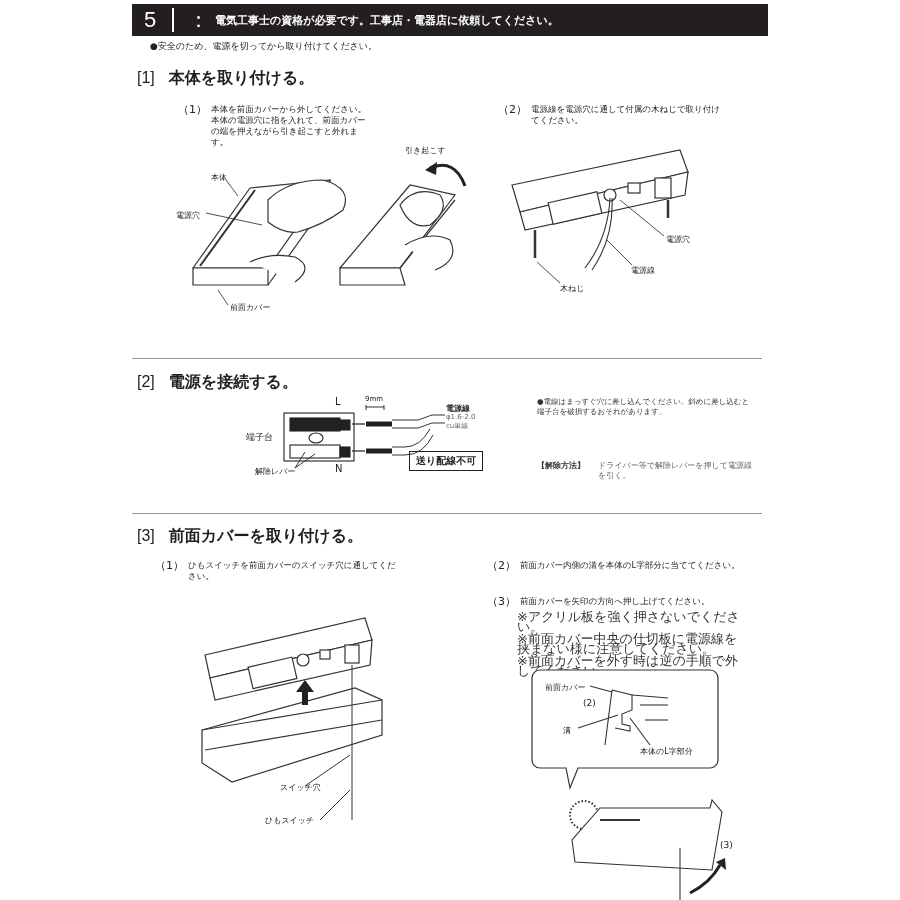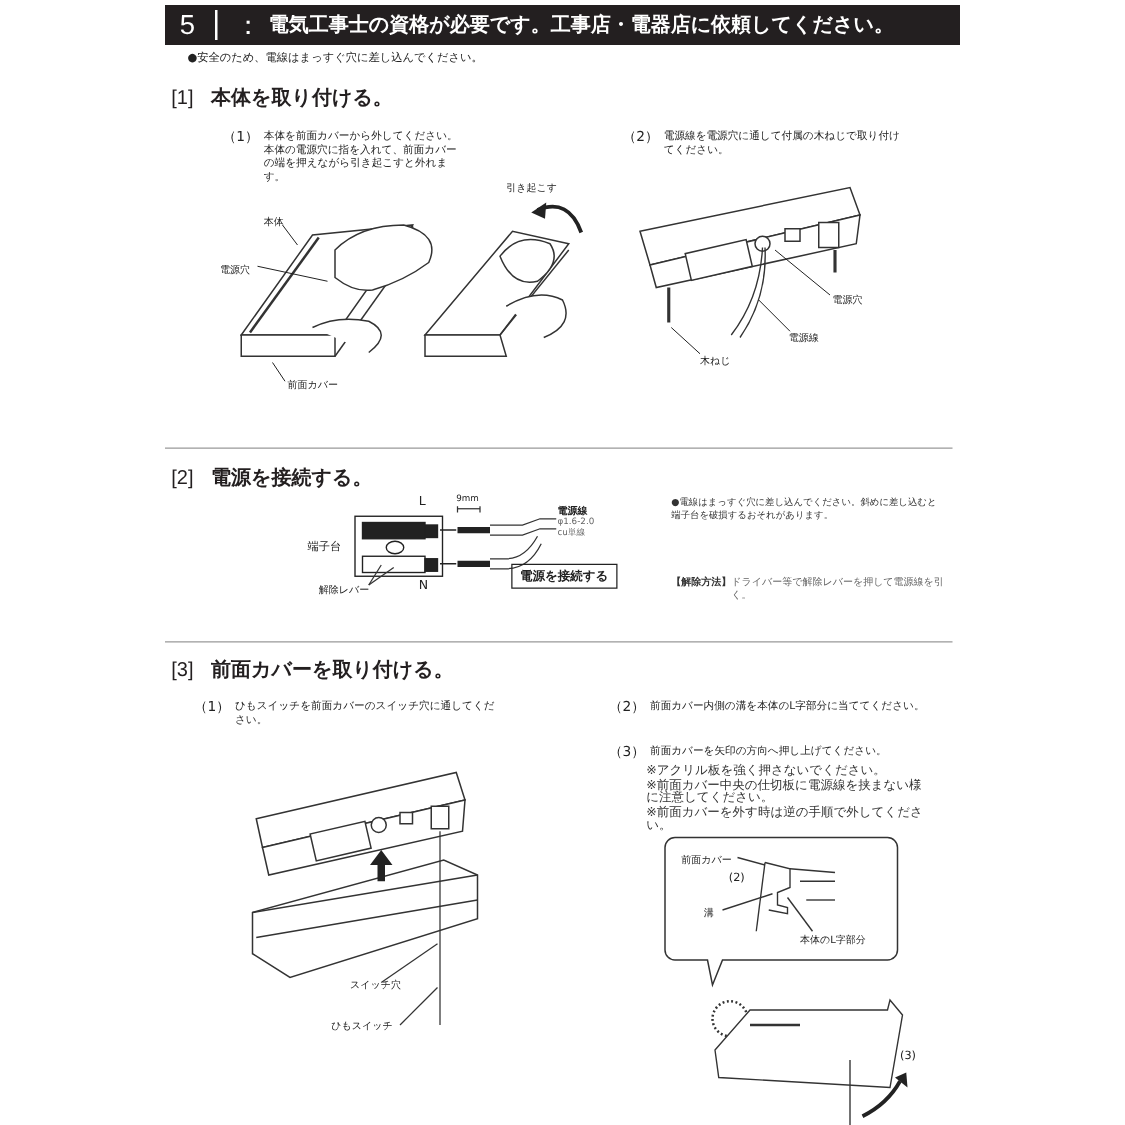--- a/index.html
+++ b/index.html
@@ -3,42 +3,42 @@
 <meta charset="utf-8">
 <style>
   html,body{margin:0;padding:0;background:#fff;}
   body{width:900px;height:900px;position:relative;overflow:hidden;font-family:"DejaVu Sans","Liberation Sans",sans-serif;color:#222;}
   .abs{position:absolute;}
   .header{left:132px;top:4px;width:636px;height:32px;background:#231f20;color:#fff;display:flex;align-items:center;}
   .header .num{font-size:22px;width:36px;text-align:center;font-family:"Liberation Sans",sans-serif;}
   .header .sep{width:2px;height:24px;background:#fff;margin:0 10px 0 4px;}
   .header .title{font-size:21px;font-weight:normal;letter-spacing:1px;}
   .header .colon{font-size:21px;margin:0 6px 0 4px;}
-  .header .note{font-size:16px;font-weight:bold;}
+  .header .note{font-size:11px;font-weight:bold;}
   .safety{left:150px;top:40px;font-size:9px;}
   .sec-title{font-size:16px;font-weight:bold;color:#231f20;}
   .sec-title .br{font-family:"Liberation Sans",sans-serif;font-weight:normal;margin-right:14px;}
   .step{font-size:8.5px;line-height:11px;display:flex;}
   .step .n{font-size:11px;margin-right:4px;white-space:nowrap;}
   .lbl{font-size:8px;white-space:nowrap;}
   .hr{height:1px;background:#999;}
   .notes{font-size:7.5px;color:#333;line-height:10px;}
   .box{border:1px solid #222;padding:2px 6px;font-size:10px;font-weight:bold;}
   svg{position:absolute;overflow:visible;}
 </style>
 </head>
 <body>
 
 <div class="abs header">
   <span class="num">5</span>
   <span class="sep"></span>
   <span class="colon">：</span>
   <span class="note">電気工事士の資格が必要です。工事店・電器店に依頼してください。</span>
 </div>
-<div class="abs safety">●安全のため、電線はまっすぐ穴に差し込んでください。</div>
+<div class="abs safety">●安全のため、電源を切ってから取り付けてください。</div>
 
 <div class="abs sec-title" style="left:137px;top:68px;">
   <span class="br">[1]</span><span>本体を取り付ける。</span>
 </div>
 <div class="abs step" style="left:178px;top:104px;width:190px;">
   <span class="n">（1）</span>
   <span>本体を前面カバーから外してください。本体の電源穴に指を入れて、前面カバーの端を押えながら引き起こすと外れます。</span>
 </div>
 <div class="abs step" style="left:498px;top:104px;width:230px;">
   <span class="n">（2）</span>
@@ -133,48 +133,48 @@
 <div class="abs lbl" style="left:246px;top:431px;font-size:9px;">端子台</div>
 <div class="abs lbl" style="left:255px;top:466px;">解除レバー</div>
 <div class="abs lbl" style="left:335px;top:396px;font-size:10px;">L</div>
 <div class="abs lbl" style="left:335px;top:463px;font-size:10px;">N</div>
 <div class="abs lbl" style="left:365px;top:395px;font-size:7px;">9mm</div>
 <div class="abs" style="left:446px;top:404px;line-height:9px;">
   <div class="lbl" style="font-weight:bold;">電源線</div>
   <div class="lbl" style="font-size:7px;color:#666;">φ1.6-2.0</div>
   <div class="lbl" style="font-size:7px;color:#666;">cu単線</div>
 </div>
-<div class="abs box" style="left:409px;top:451px;">電源を接続する</div>
+<div class="abs box" style="left:409px;top:451px;">送り配線不可</div>
 
 <div class="abs notes" style="left:537px;top:395px;width:218px;">
   <div style="margin-top:2px;">●電線はまっすぐ穴に差し込んでください。斜めに差し込むと端子台を破損するおそれがあります。</div>
 </div>
 <div class="abs notes" style="left:537px;top:461px;width:220px;display:flex;font-size:8px;">
   <span style="font-weight:bold;white-space:nowrap;">【解除方法】</span>
-  <span style="color:#666;margin-left:0;">ドライバー等で解除レバーを押して電源線を引く。</span>
+  <span style="color:#666;margin-left:13px;">ドライバー等で解除レバーを押して電源線を引く。</span>
 </div>
 
 <div class="abs hr" style="left:132px;top:513px;width:630px;"></div>
 
 <div class="abs sec-title" style="left:137px;top:526px;">
   <span class="br">[3]</span><span>前面カバーを取り付ける。</span>
 </div>
 <div class="abs step" style="left:155px;top:560px;width:245px;">
   <span class="n">（1）</span>
   <span>ひもスイッチを前面カバーのスイッチ穴に通してください。</span>
 </div>
 <div class="abs step" style="left:487px;top:560px;width:260px;">
   <span class="n">（2）</span>
   <span>前面カバー内側の溝を本体のL字部分に当ててください。</span>
 </div>
 <div class="abs step" style="left:487px;top:596px;width:270px;">
   <span class="n">（3）</span>
   <span>前面カバーを矢印の方向へ押し上げてください。</span>
 </div>
-<div class="abs notes" style="left:517px;top:612px;width:230px;font-size:10px;">
+<div class="abs notes" style="left:517px;top:612px;width:230px;font-size:13px;">
   <div>※アクリル板を強く押さないでください。</div>
   <div style="margin-top:2px;">※前面カバー中央の仕切板に電源線を挟まない様に注意してください。</div>
   <div style="margin-top:2px;">※前面カバーを外す時は逆の手順で外してください。</div>
 </div>
 
 <svg style="left:0;top:0;" width="900" height="900">
   <g fill="#fff" stroke="#333" stroke-width="1.2">
     <polygon points="205,655 365,618 372,640 210,678"></polygon>
     <polygon points="210,678 372,640 370,665 215,700"></polygon>
     <rect x="250" y="662" width="45" height="22" transform="rotate(-13 272 673)"></rect>

